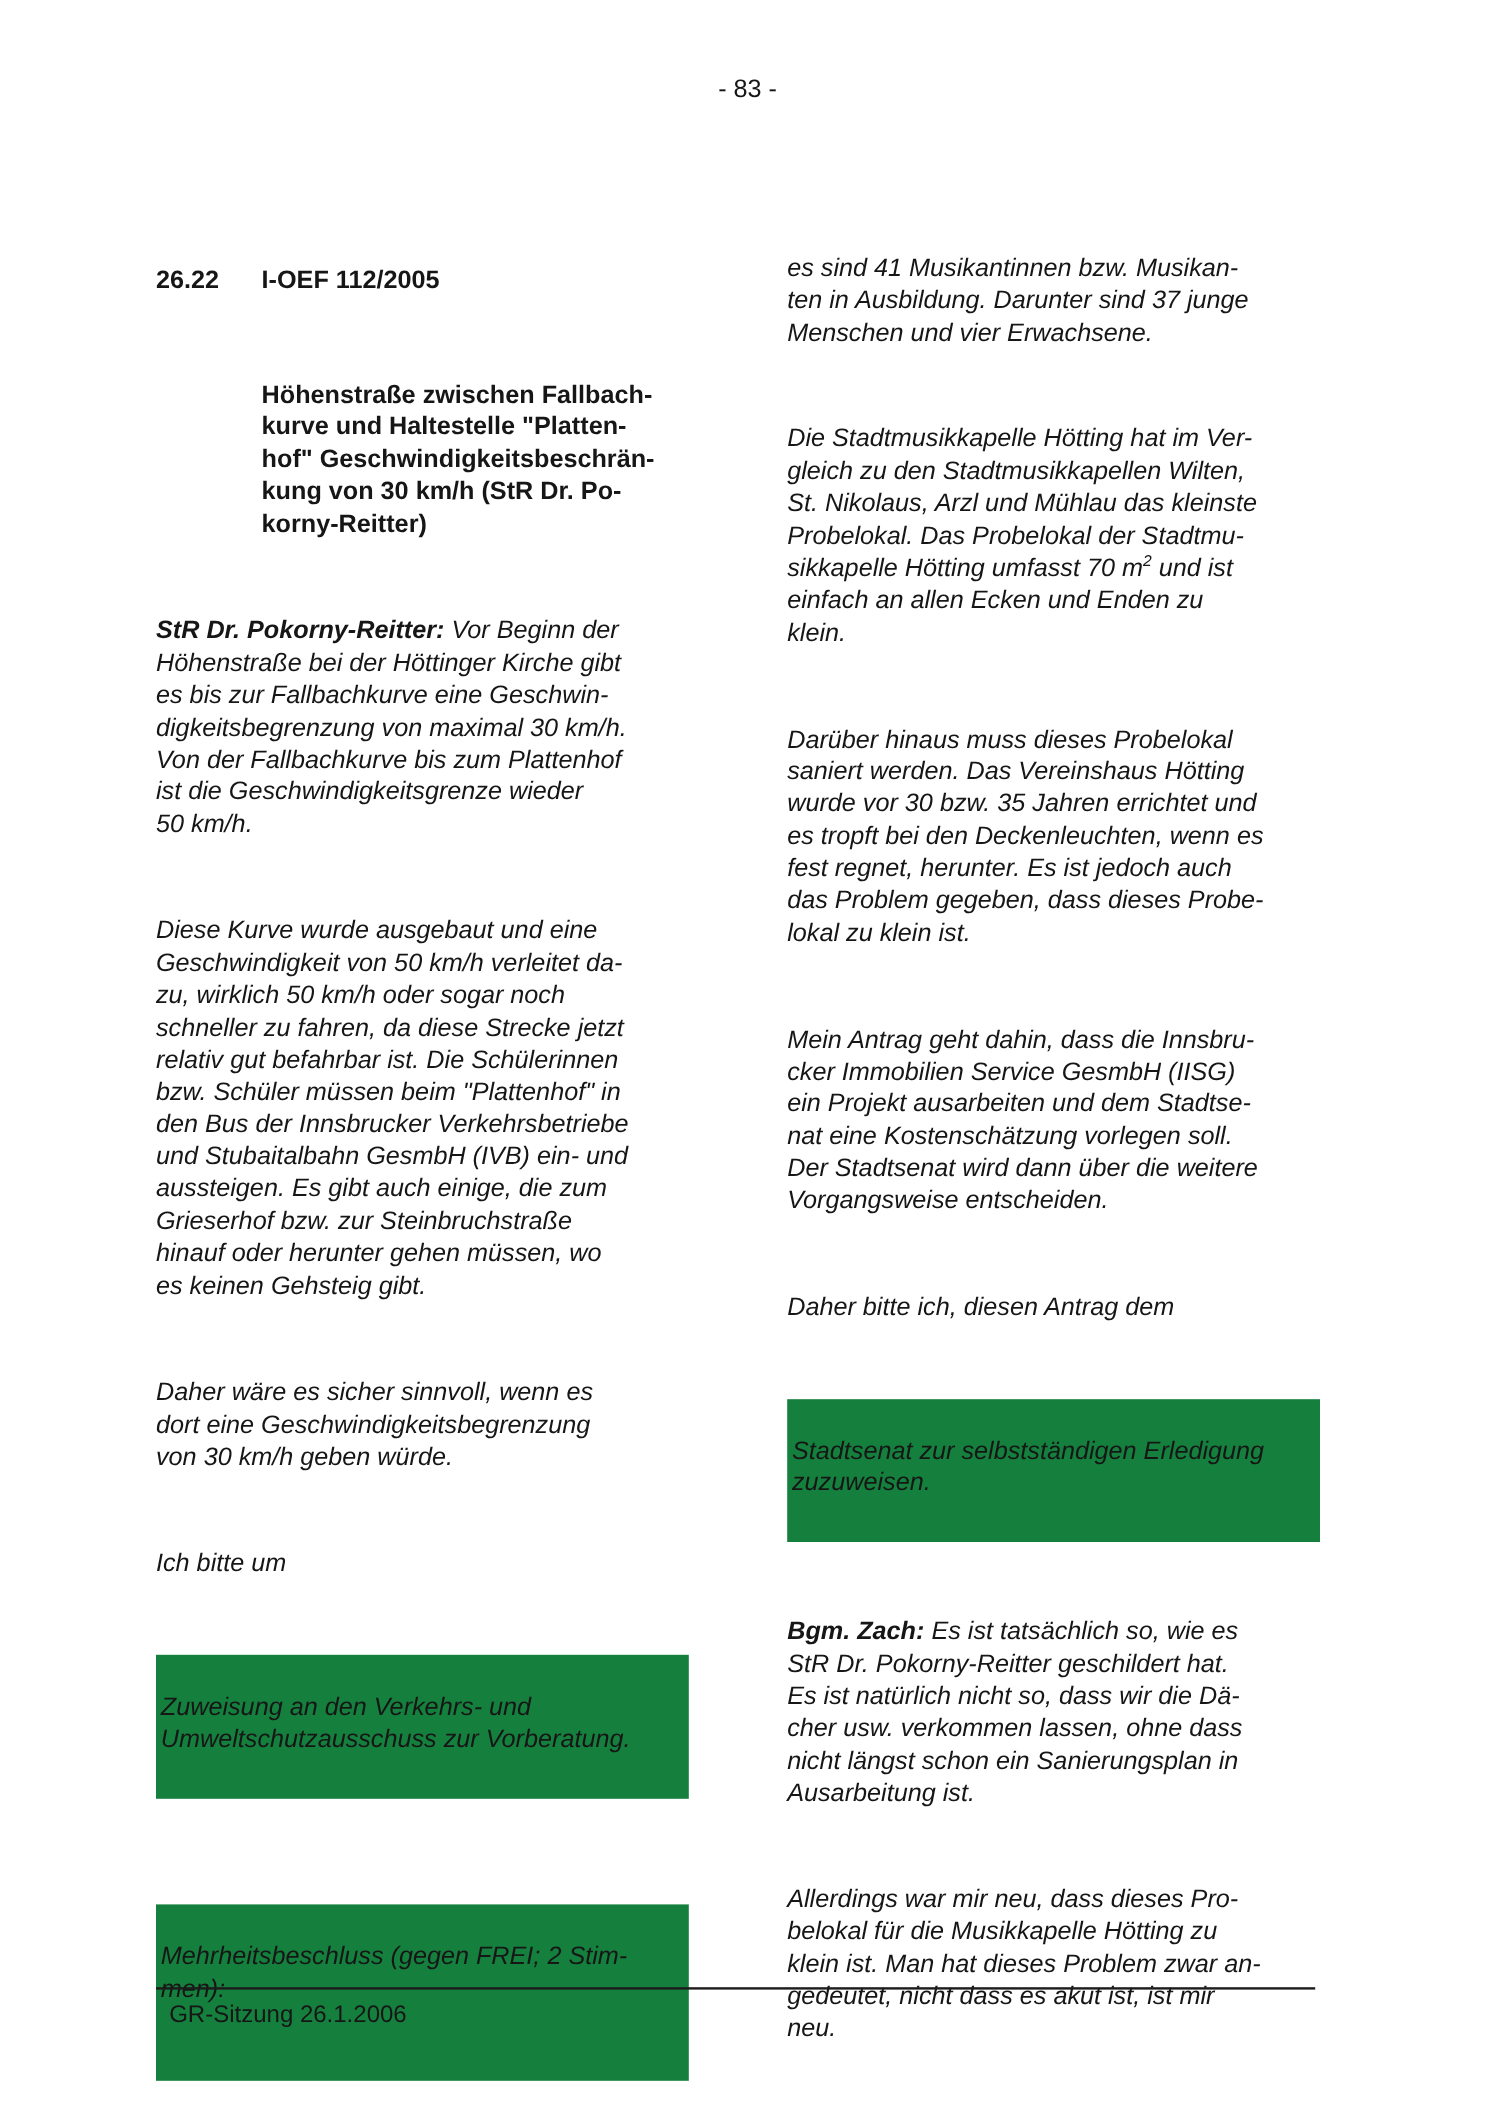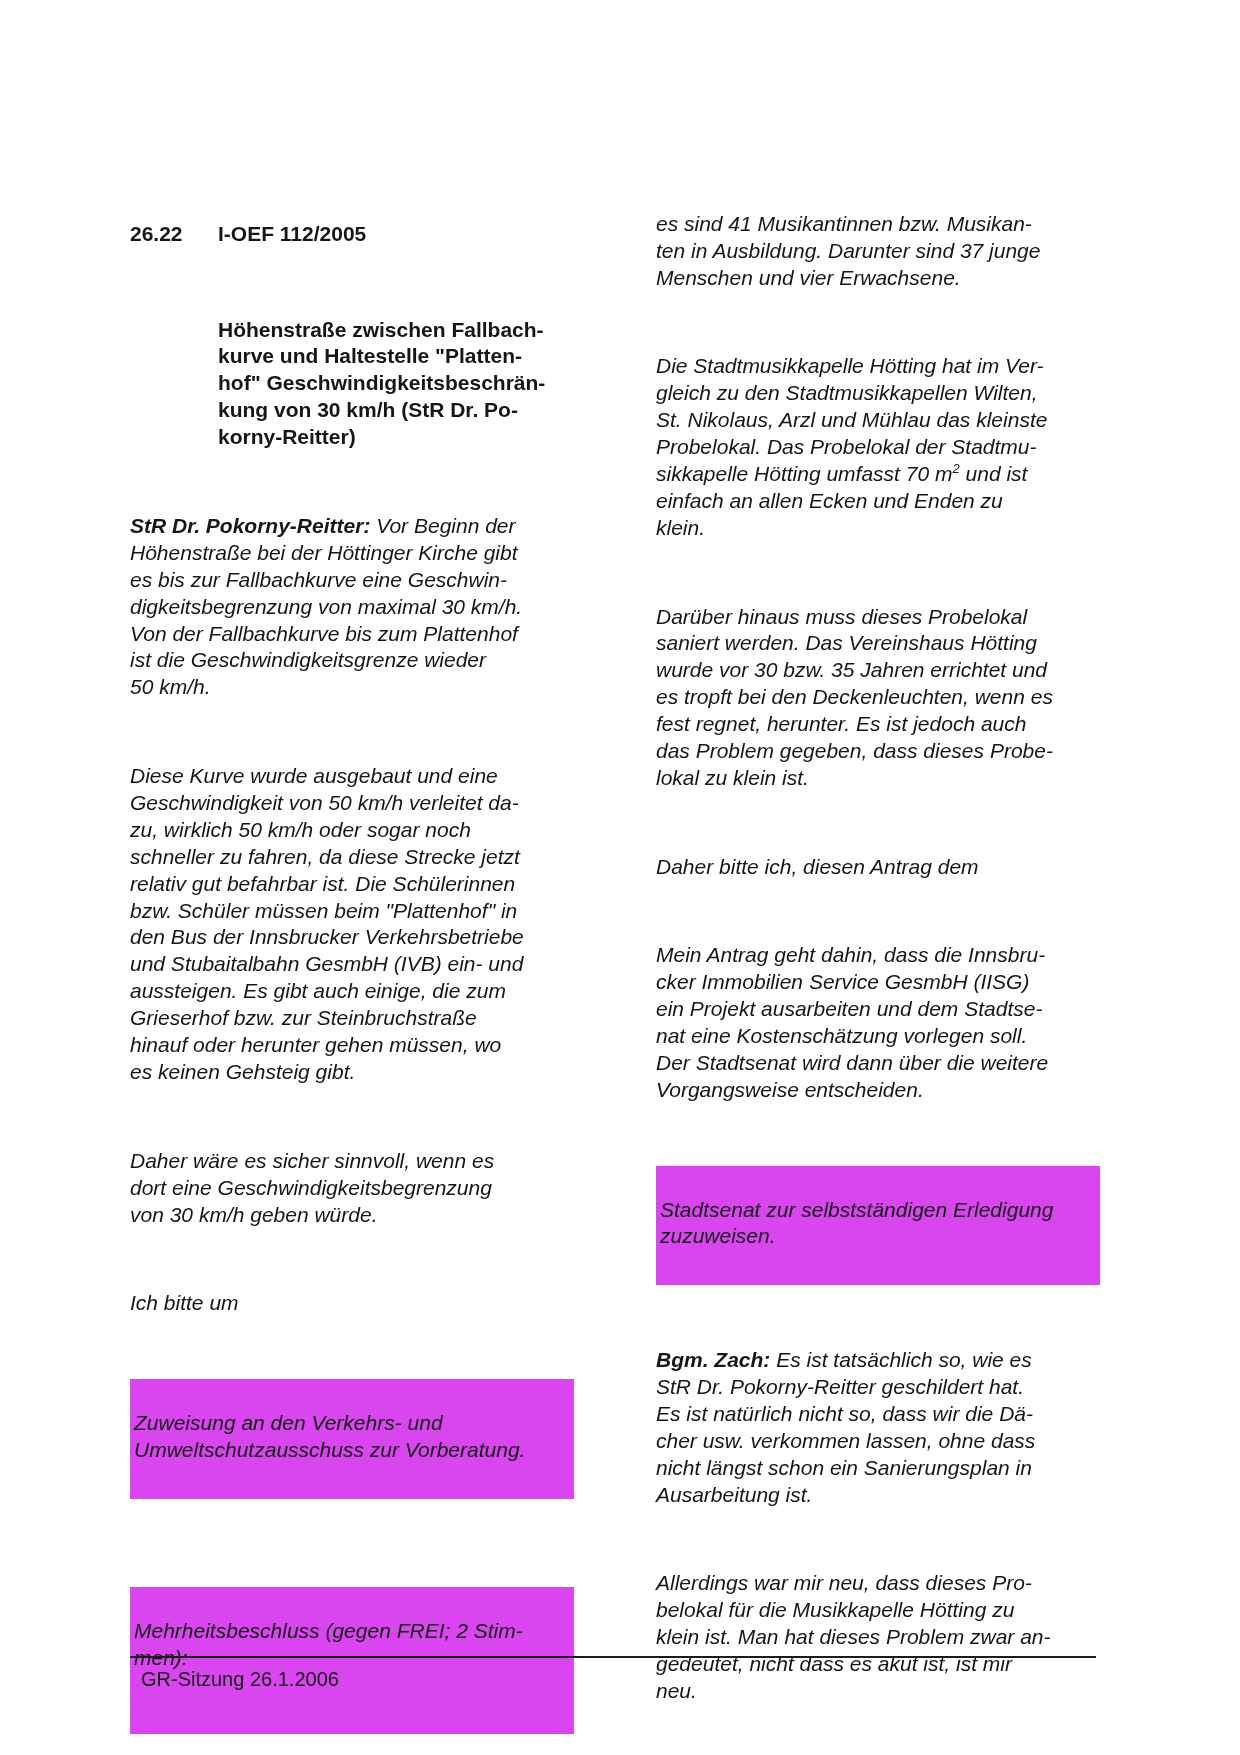--- a/index.html
+++ b/index.html
@@ -26,21 +26,21 @@
 
   .col p { margin:0 0 8px 0;font-style:italic; }
   .b { font-weight:bold; }
 
   .sec-head { display:flex; font-weight:bold; margin:0 0 15px 0; white-space:pre-line; }
   .sec-head .num { width:88px; flex:none; }
 
   .sub { font-weight:bold; margin:0 0 8px 88px; }
 
   .hl {
-    background:#d946ef;
+    background:#15803d;
     padding:4px 4px 8px 4px;
     margin:0 12px 8px 0;
   }
   .hl p { margin:0 0 8px 0; }
   .hl p:last-child { margin-bottom:0; }
 
   sup.sq { font-size:0.62em; vertical-align:super; line-height:0; }
 
   .footer-rule {
     position:absolute; left:130px; top:1656px;
@@ -49,20 +49,21 @@
   .footer-text {
     position:absolute; left:141px; top:1666px;
     font-size:20px; line-height:26px;
   }
 </style>
 </head>
 <body>
 
 <div class="page">
 
+  <div class="pageno">- 83 -</div>
 
   <div class="col col-left">
 
     <div class="sec-head">
       <span class="num">26.22</span>
       <span class="code">I-OEF 112/2005</span>
     </div>
 
     <div class="sub">Höhenstraße zwischen Fallbach-
 kurve und Haltestelle "Platten-
@@ -132,28 +133,28 @@
 klein.</span></p>
 
     <p>Darüber hinaus muss dieses Probelokal
 saniert werden. Das Vereinshaus Hötting
 wurde vor 30 bzw. 35 Jahren errichtet und
 es tropft bei den Deckenleuchten, wenn es
 fest regnet, herunter. Es ist jedoch auch
 das Problem gegeben, dass dieses Probe-
 lokal zu klein ist.</p>
 
-    <p>Daher bitte ich, diesen Antrag dem</p>
-
     <p>Mein Antrag geht dahin, dass die Innsbru-
 cker Immobilien Service GesmbH (IISG)
 ein Projekt ausarbeiten und dem Stadtse-
 nat eine Kostenschätzung vorlegen soll.
 Der Stadtsenat wird dann über die weitere
 Vorgangsweise entscheiden.</p>
+
+    <p>Daher bitte ich, diesen Antrag dem</p>
 
     <div class="hl">
       <p>Stadtsenat zur selbstständigen Erledigung
 zuzuweisen.</p>
     </div>
 
     <p><span class="b">Bgm. Zach:</span><span> Es ist tatsächlich so, wie es
 StR Dr. Pokorny-Reitter geschildert hat.
 Es ist natürlich nicht so, dass wir die Dä-
 cher usw. verkommen lassen, ohne dass

